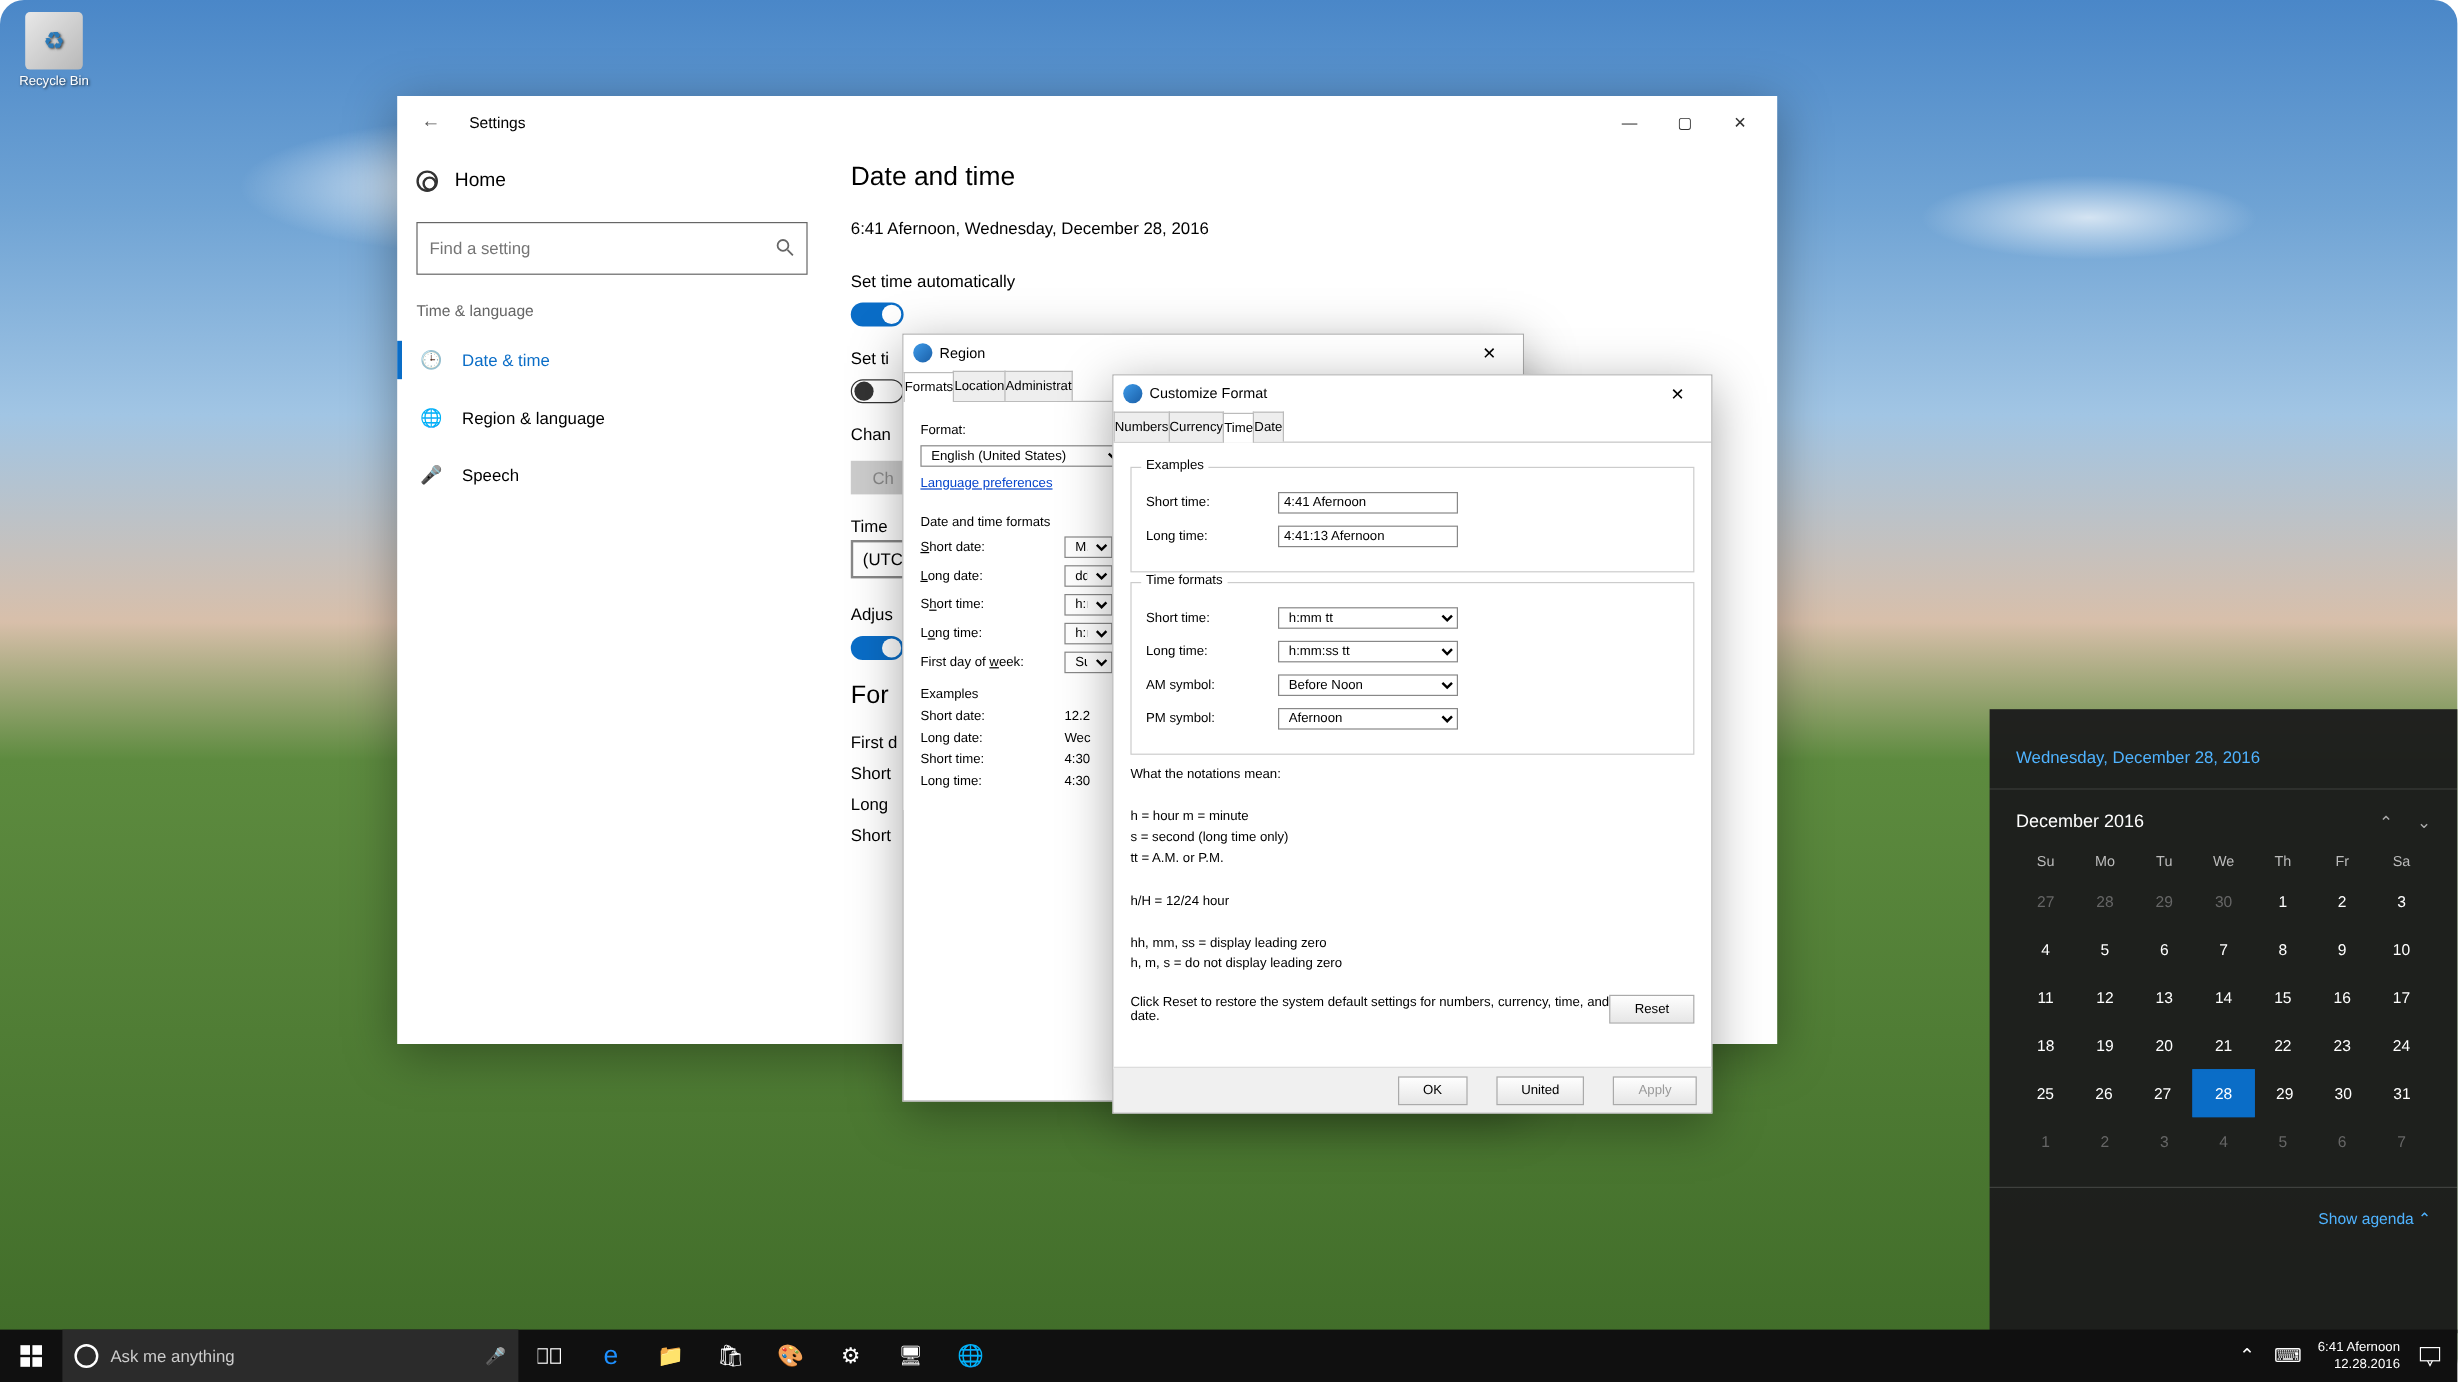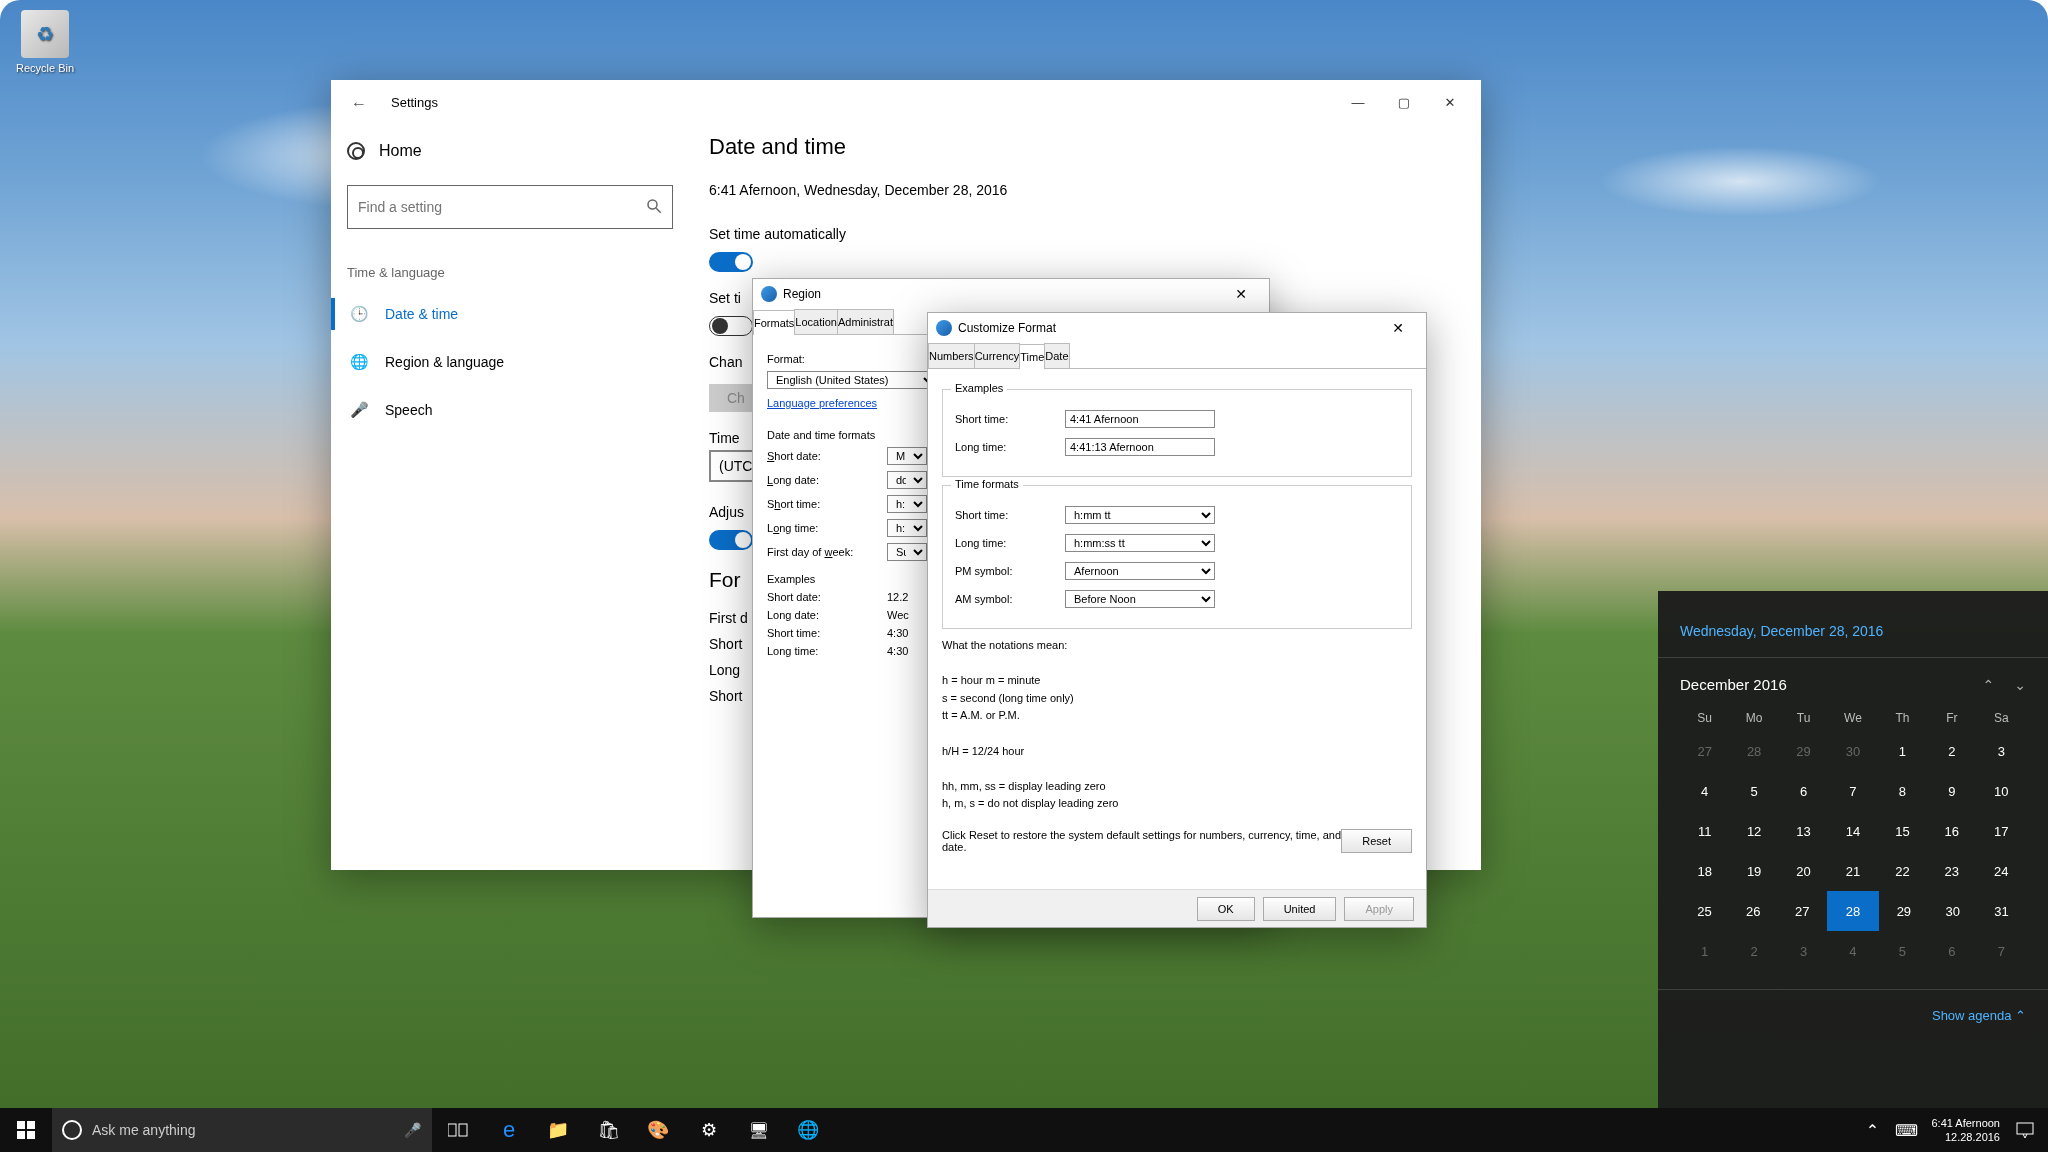--- a/index.html
+++ b/index.html
@@ -26,21 +26,21 @@
 .ws-titlebar{height:44px;display:flex;align-items:center;padding:0 8px}
 .ws-titlebar .back{width:40px;text-align:center;font-size:16px;color:#555;cursor:pointer}
 .ws-titlebar .title{font-size:13px;color:#000;padding-left:12px}
 .ws-titlebar .controls{margin-left:auto;display:flex}
 .ws-titlebar .controls span{width:46px;height:44px;display:flex;align-items:center;justify-content:center;color:#333;font-size:13px;cursor:pointer}
 .ws-body{display:flex;height:calc(100% - 44px)}
 .ws-side{width:358px;padding:8px 16px}
 .ws-home{display:flex;align-items:center;padding:10px 0;border-bottom:1px solid transparent;margin-bottom:14px;cursor:pointer}
 .ws-home .icon{width:18px;height:18px;border:2px solid #333;border-radius:50%;margin-right:14px;position:relative}
 .ws-home .icon::after{content:"";position:absolute;left:3px;top:3px;width:8px;height:8px;border:2px solid #333;border-radius:50%}
-.search{position:relative;margin-bottom:36px}
+.search{position:relative;margin-bottom:22px}
 .search input{width:100%;height:44px;border:1px solid #666;padding:0 34px 0 10px;font-size:14px;outline:none}
 .search .mag{position:absolute;right:10px;top:12px;width:18px;height:18px}
 .section-label{font-size:13px;color:#666;margin:4px 0 10px}
 .nav-item{display:flex;align-items:center;height:48px;padding-left:4px;font-size:14px;color:#000;cursor:pointer}
 .nav-item .ni-icon{width:18px;height:18px;margin-right:16px;display:flex;align-items:center;justify-content:center;color:#333;font-size:15px}
 .nav-item.selected{color:#0a6dc7;position:relative}
 .nav-item.selected::before{content:"";position:absolute;left:-16px;top:8px;bottom:8px;width:4px;background:#0a6dc7}
 .ws-main{flex:1;padding:10px 20px;font-size:14px;color:#000}
 .ws-main h1{font-weight:400;font-size:22px;margin-bottom:22px}
 .ws-main .subtime{font-size:14px;margin-bottom:28px}
@@ -77,21 +77,21 @@
 .fieldset{border:1px solid #ccc;margin:8px 0;padding:10px 12px;position:relative}
 .fieldset .legend{position:absolute;top:-8px;left:8px;background:#fff;padding:0 4px;font-size:11px}
 .fr{display:flex;align-items:center;margin:10px 0}
 .fr .lab{width:110px}
 .fr .val input,.fr .val select{width:150px}
 .notes{font-size:11px;line-height:1.6;margin-top:6px}
 .reset-row{display:flex;align-items:center;margin-top:16px}
 .reset-row .txt{flex:1}
 .btn{height:24px;padding:0 20px;border:1px solid #aaa;background:linear-gradient(#fefefe,#e6e6e6);font-size:11px;cursor:pointer}
 .btn.disabled{color:#999}
-.dlg-buttons{position:absolute;bottom:0;left:0;right:0;height:38px;background:#f0f0f0;display:flex;justify-content:flex-end;align-items:center;gap:8px;padding:0 12px;border-top:1px solid #ddd}
+.dlg-buttons{position:absolute;bottom:0;left:0;right:0;height:38px;background:#f0f0f0;display:flex;justify-content:flex-end;align-items:center;gap:24px;padding:0 12px;border-top:1px solid #ddd}
 
 
 .flyout{position:absolute;right:0;top:591px;width:390px;height:520px;background:rgba(28,28,28,.96);color:#fff;padding:26px 22px 14px}
 .flyout .bigtime{font-size:42px;font-weight:200}
 .flyout .bigtime .suffix{font-size:18px;font-weight:400;margin-left:10px}
 .flyout .datestr{color:#4fb3ff;font-size:14px;margin-top:6px;cursor:pointer}
 .flyout hr{border:none;border-top:1px solid rgba(255,255,255,.15);margin:18px -22px}
 .flyout .month-row{display:flex;align-items:center}
 .flyout .month{font-size:15px}
 .flyout .nav{margin-left:auto;display:flex;gap:20px;font-size:14px;color:#aaa}
@@ -282,26 +282,26 @@
         <span class="legend">Time formats</span>
         <div class="fr">
             <span class="lab">Short time:</span>
             <span class="val"><select class="win"><option>h:mm tt</option></select></span>
           </div>
         <div class="fr">
             <span class="lab">Long time:</span>
             <span class="val"><select class="win"><option>h:mm:ss tt</option></select></span>
           </div>
         <div class="fr">
+            <span class="lab">AM symbol:</span>
+            <span class="val"><select class="win"><option>Before Noon</option></select></span>
+          </div>
+        <div class="fr">
             <span class="lab">PM symbol:</span>
             <span class="val"><select class="win"><option>Afernoon</option></select></span>
-          </div>
-        <div class="fr">
-            <span class="lab">AM symbol:</span>
-            <span class="val"><select class="win"><option>Before Noon</option></select></span>
           </div>
       </div>
       <div class="notes">
         <div>What the notations mean:</div><br>
         <div>h = hour   m = minute</div>
         <div>s = second (long time only)</div>
         <div>tt = A.M. or P.M.</div><br>
         <div>h/H = 12/24 hour</div><br>
         <div>hh, mm, ss  =  display leading zero</div>
         <div>h, m, s  =  do not display leading zero</div>

